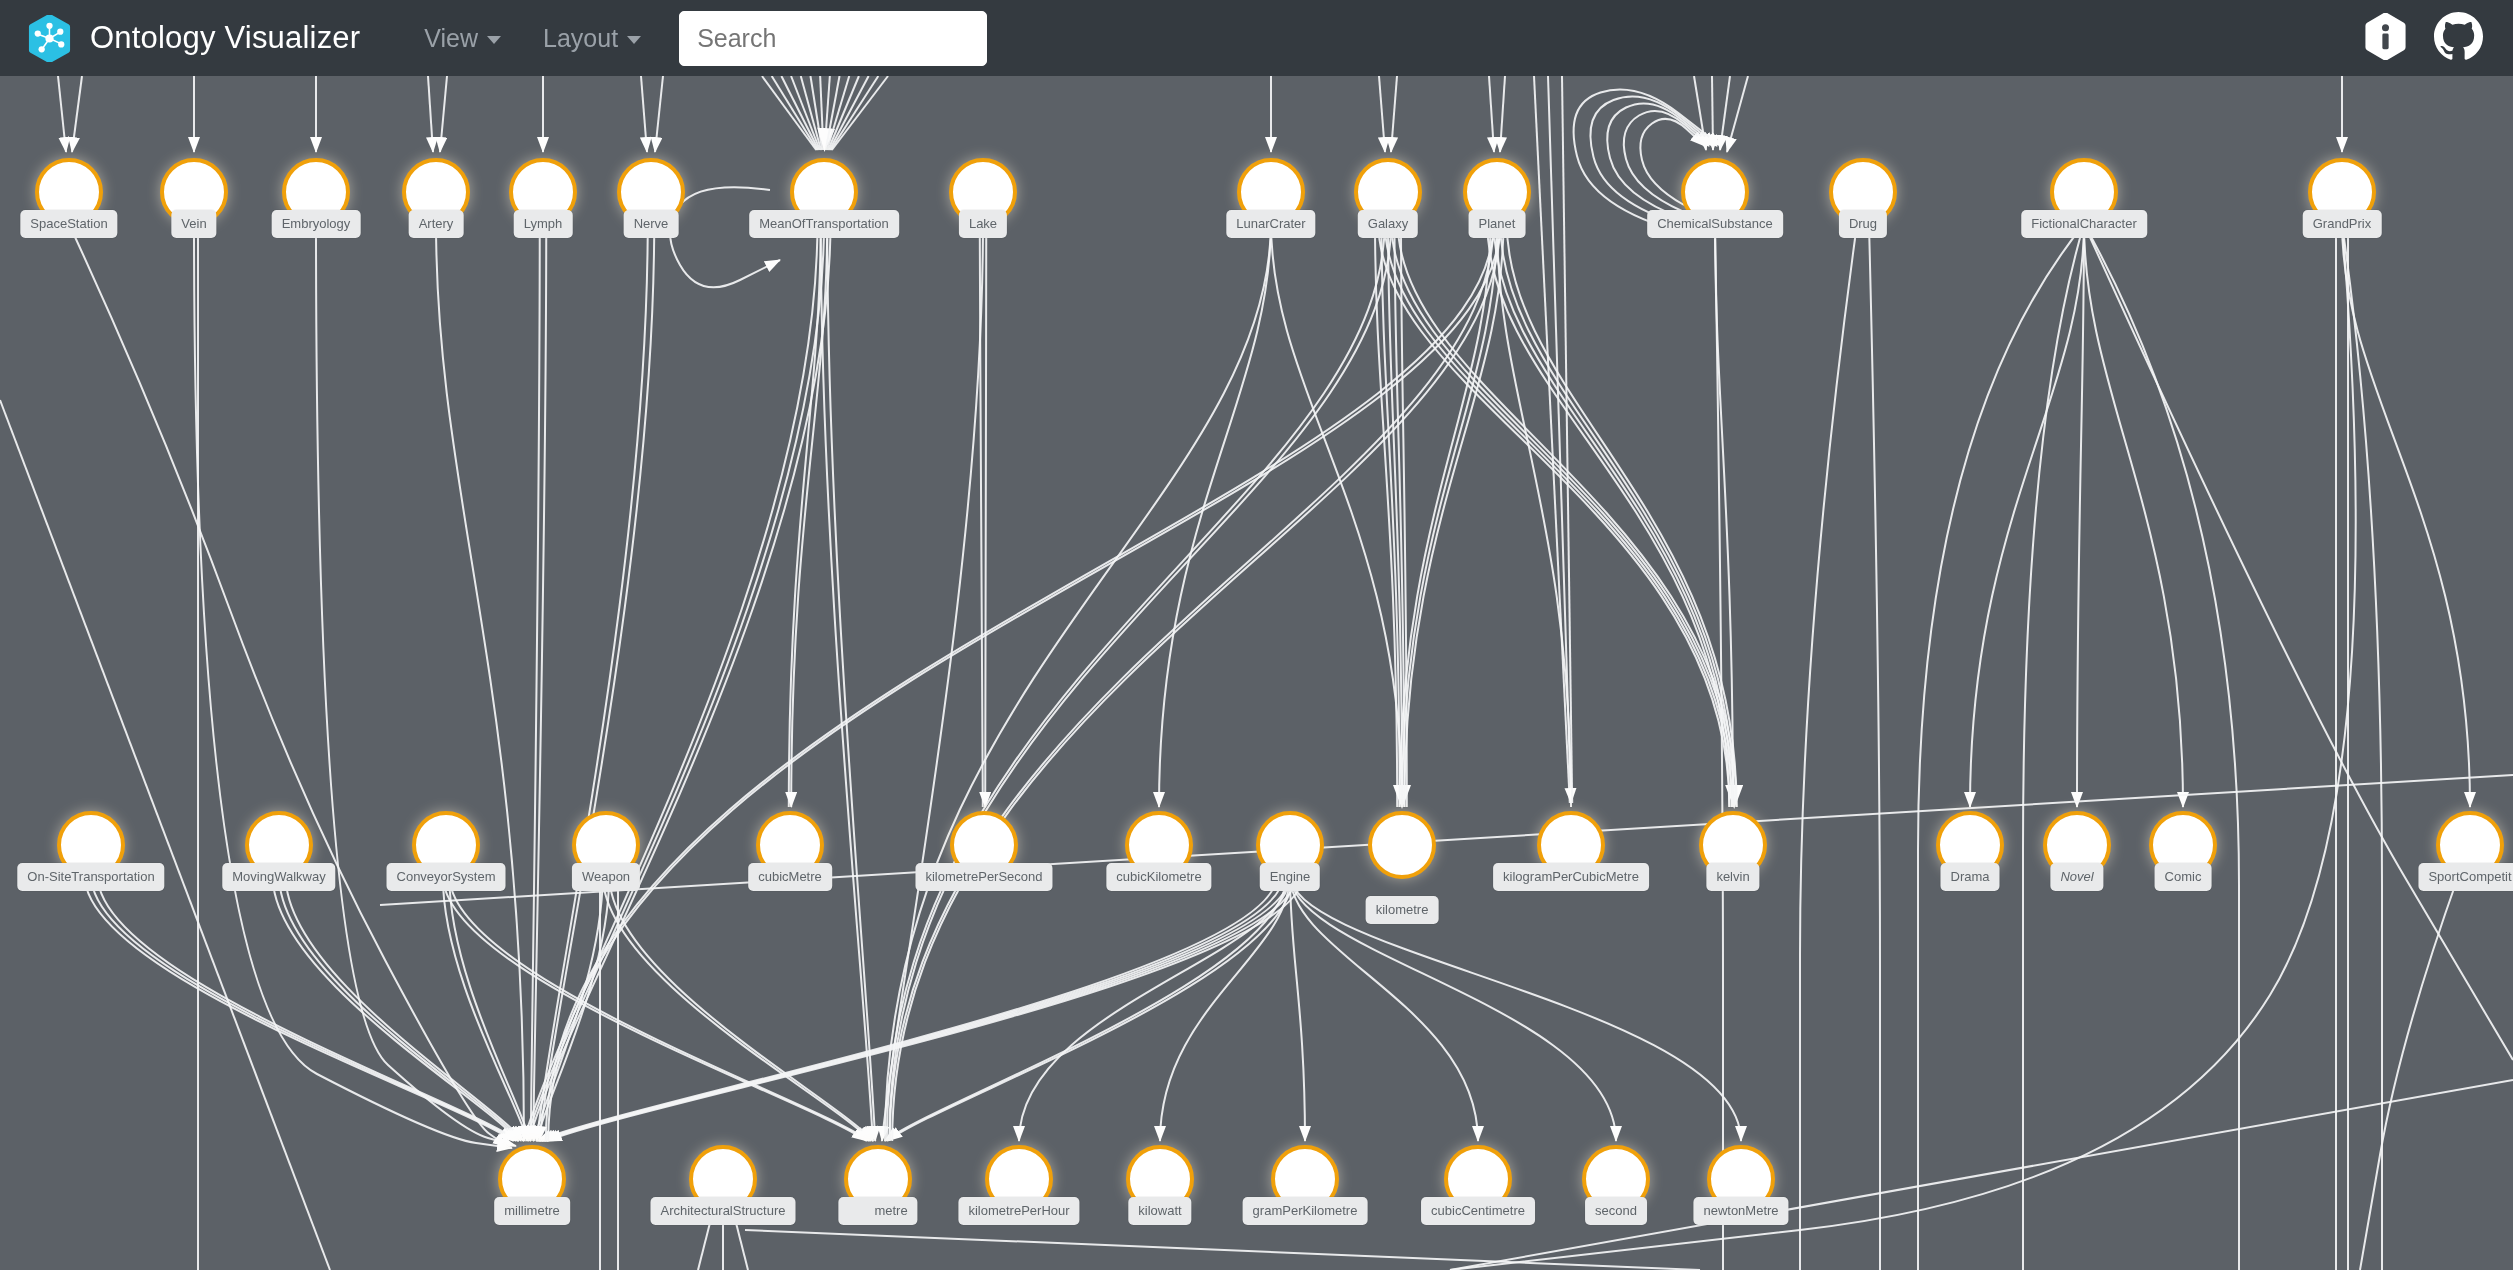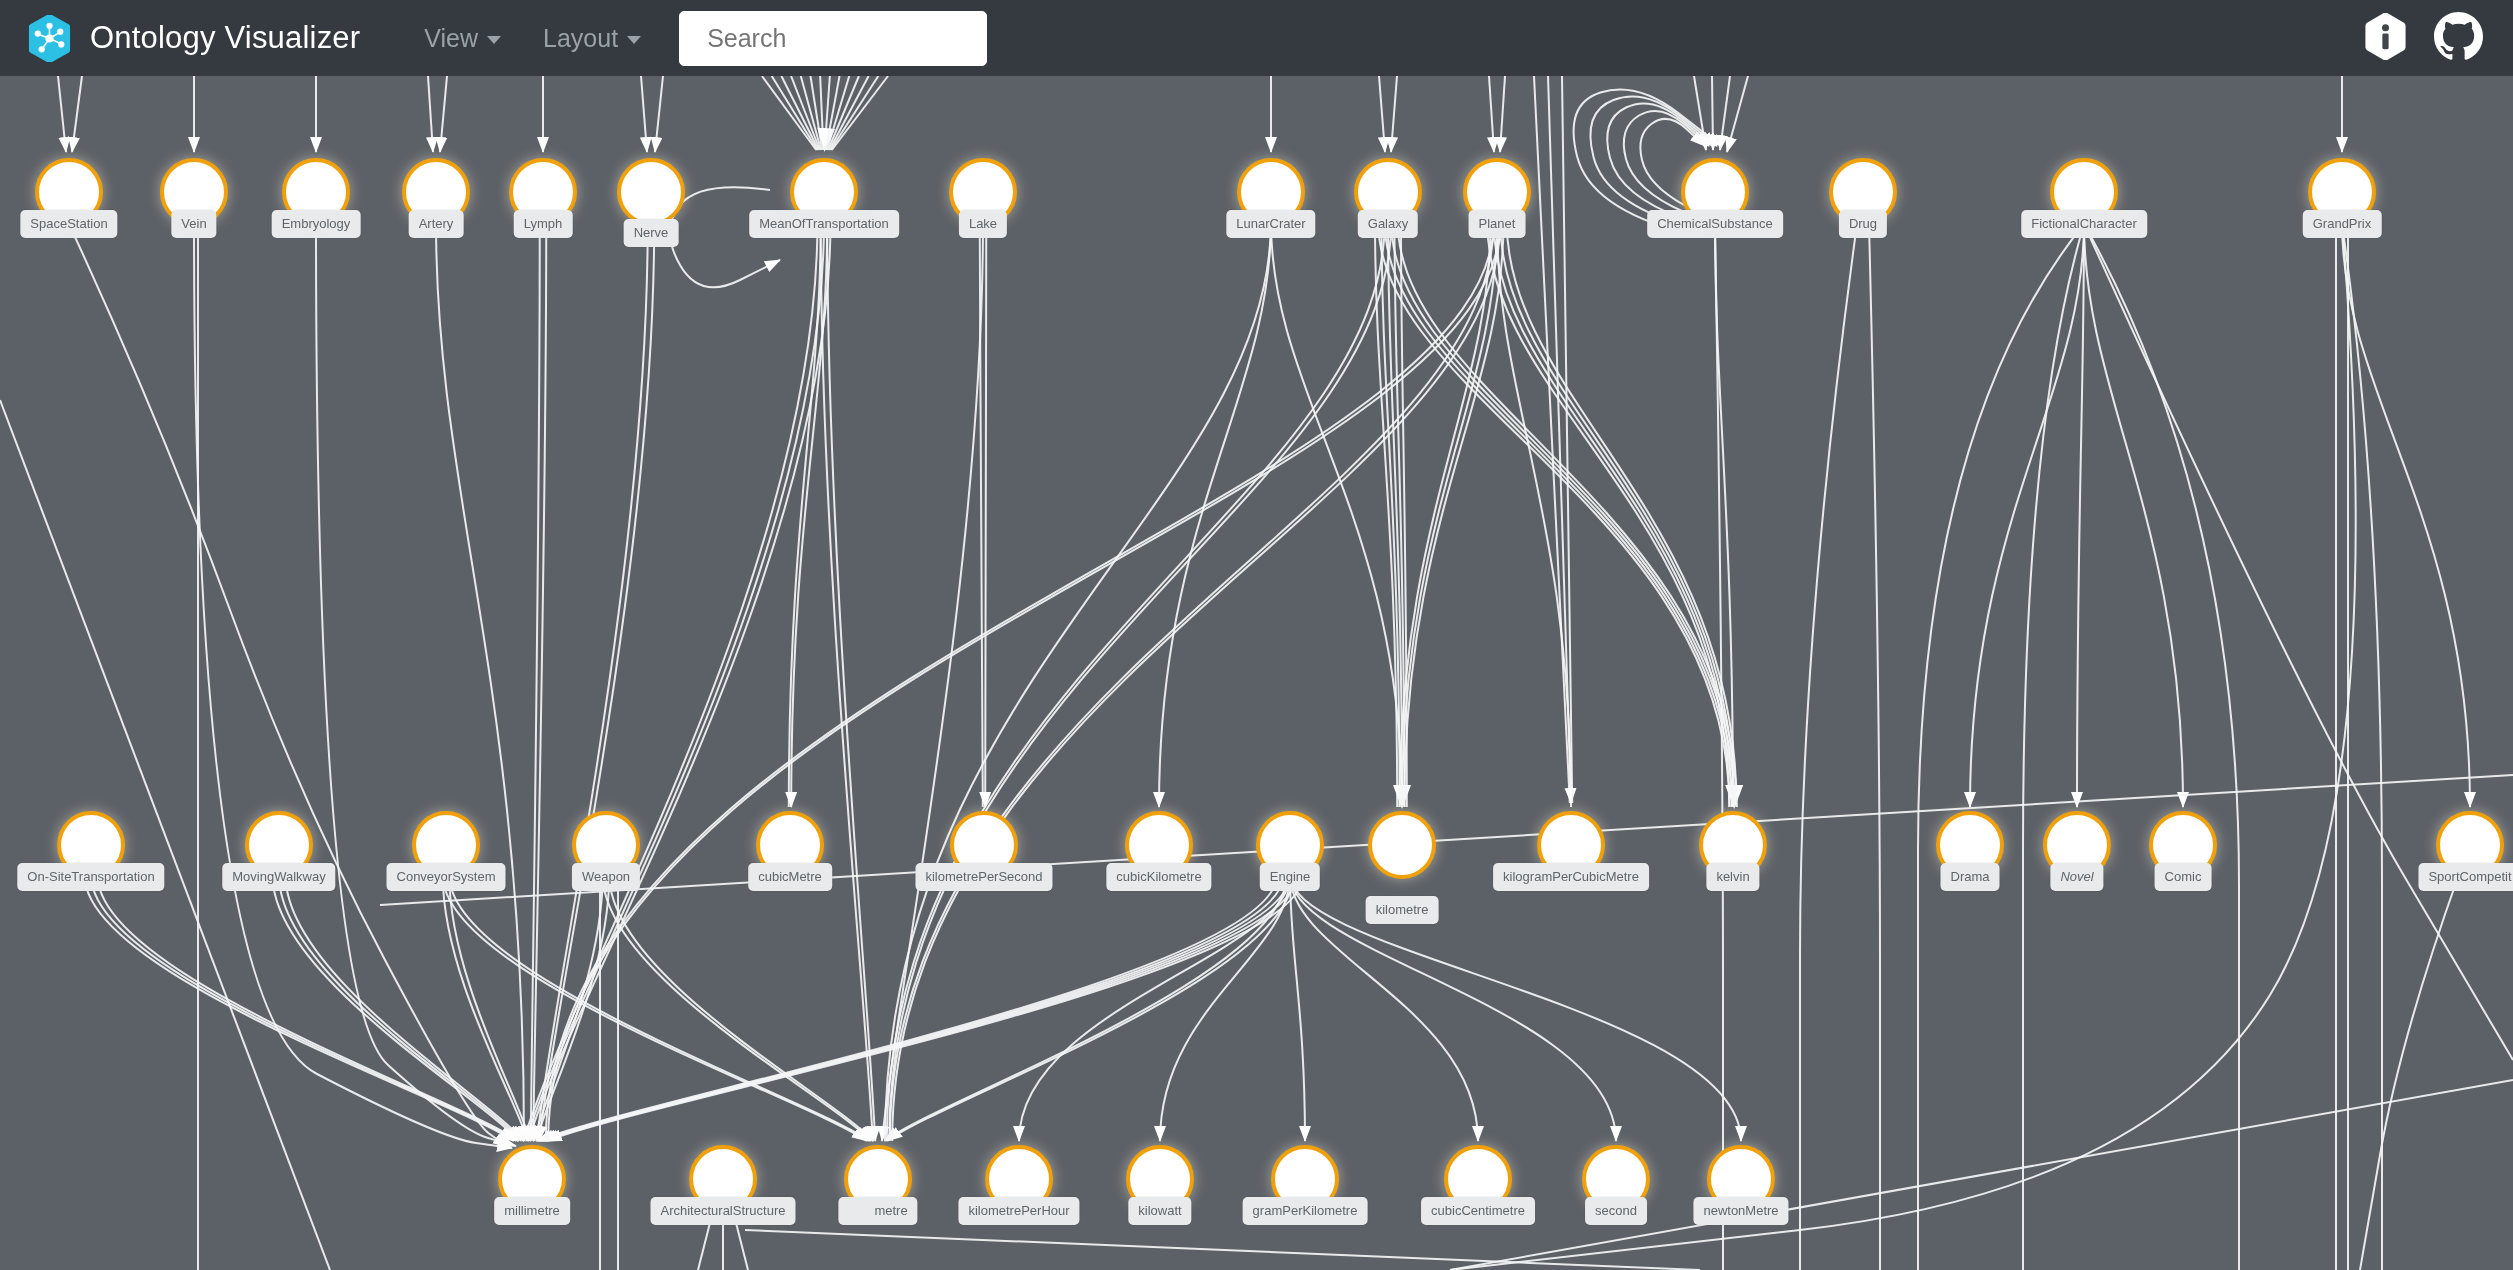--- a/index.html
+++ b/index.html
@@ -21,21 +21,21 @@
   #navbar{position:relative;z-index:10;height:76px;background:var(--navbar-bg);
     display:flex;align-items:center;padding:0 30px 0 26px;}
   #logo{width:47px;height:47px;flex:0 0 auto;display:block;}
   #app-title{color:#fff;font-size:31px;font-weight:400;margin-left:17px;letter-spacing:0.2px;}
   .menu{display:flex;align-items:center;color:var(--menu-text);font-size:25px;cursor:pointer;}
   .menu .caret{width:0;height:0;border-left:7px solid transparent;border-right:7px solid transparent;
     border-top:8px solid var(--menu-text);margin-left:9px;margin-top:4px;}
   #menu-view{margin-left:64px;}
   #menu-layout{margin-left:42px;}
   #search{margin-left:38px;width:308px;height:55px;border:1px solid #fff;border-radius:5px;
-    font-size:25px;padding:0 27px;color:#333;outline:none;background:#fff;font-family:inherit;}
+    font-size:25px;padding:0 17px;color:#333;outline:none;background:#fff;font-family:inherit;}
   #search::placeholder{color:#757575;}
   #nav-right{margin-left:auto;display:flex;align-items:center;gap:25px;}
   #nav-right .navicon{display:block;cursor:pointer;background:none;border:none;padding:0;}
 </style>
 </head>
 <body>
 
 <div id="canvas">
   <svg id="graph-svg" width="2513" height="1270">
     <defs>
@@ -229,21 +229,21 @@
         <circle cx="1616" cy="1179" r="32" fill="#ffffff" stroke="#f0a00a" stroke-width="4" style="filter:drop-shadow(0 0 7px rgba(255,245,220,0.45));"></circle>
         <circle cx="1741" cy="1179" r="32" fill="#ffffff" stroke="#f0a00a" stroke-width="4" style="filter:drop-shadow(0 0 7px rgba(255,245,220,0.45));"></circle>
       </g>
   </svg>
   <div id="labels">
       <div class="nlabel" style="left: 69px; top: 210px;">SpaceStation</div>
       <div class="nlabel" style="left: 194px; top: 210px;">Vein</div>
       <div class="nlabel" style="left: 316px; top: 210px;">Embryology</div>
       <div class="nlabel" style="left: 436px; top: 210px;">Artery</div>
       <div class="nlabel" style="left: 543px; top: 210px;">Lymph</div>
-      <div class="nlabel" style="left: 651px; top: 219px;">Nerve</div>
+      <div class="nlabel" style="left: 651px; top: 210px;">Nerve</div>
       <div class="nlabel" style="left: 824px; top: 210px;">MeanOfTransportation</div>
       <div class="nlabel" style="left: 983px; top: 210px;">Lake</div>
       <div class="nlabel" style="left: 1271px; top: 210px;">LunarCrater</div>
       <div class="nlabel" style="left: 1388px; top: 210px;">Galaxy</div>
       <div class="nlabel" style="left: 1497px; top: 210px;">Planet</div>
       <div class="nlabel" style="left: 1715px; top: 210px;">ChemicalSubstance</div>
       <div class="nlabel" style="left: 1863px; top: 210px;">Drug</div>
       <div class="nlabel" style="left: 2084px; top: 210px;">FictionalCharacter</div>
       <div class="nlabel" style="left: 2342px; top: 210px;">GrandPrix</div>
       <div class="nlabel" style="left: 91px; top: 863px;">On-SiteTransportation</div>

